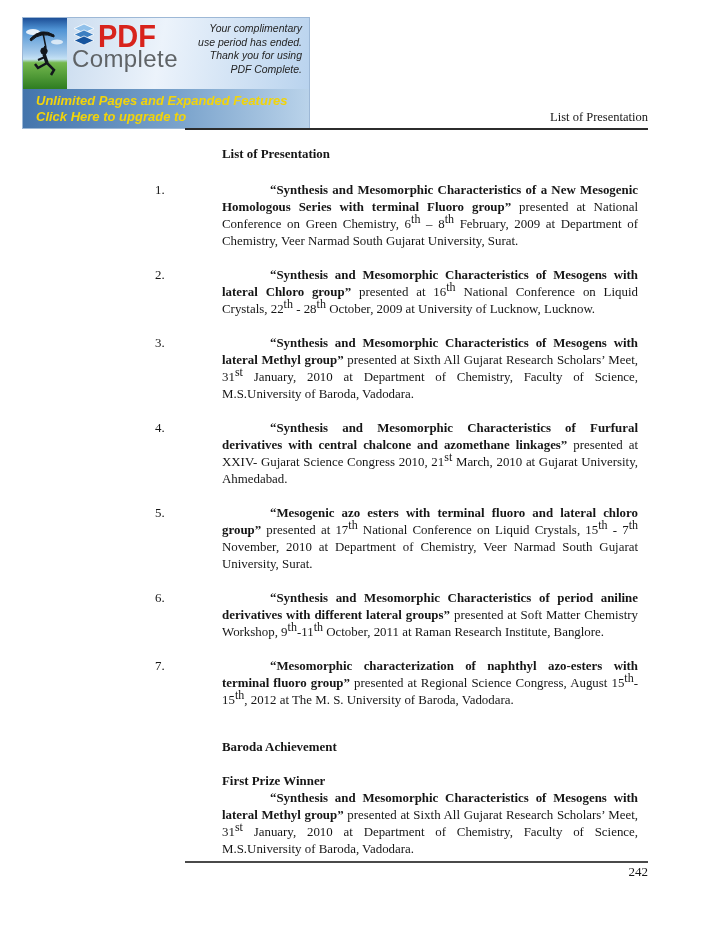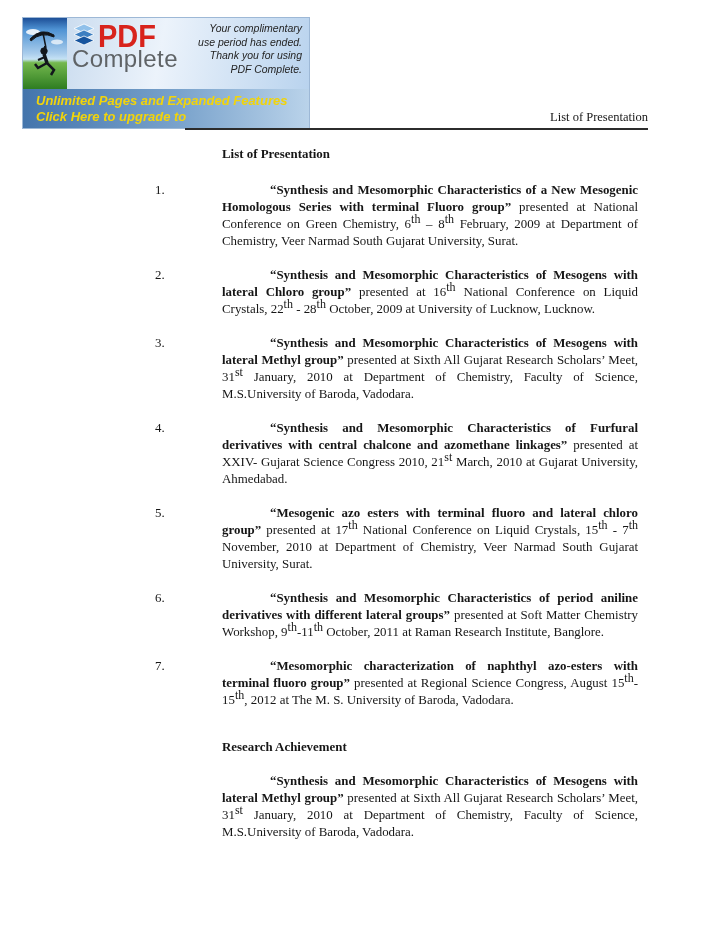--- a/index.html
+++ b/index.html
@@ -127,19 +127,23 @@
           <span class="num">6.</span>
           <div><span class="b">“Synthesis and Mesomorphic Characteristics of period aniline derivatives with different lateral groups”</span><span> presented at Soft Matter Chemistry Workshop, 9</span><sup>th</sup><span>-11</span><sup>th</sup><span> October, 2011 at Raman Research Institute, Banglore.</span></div>
         </div>
         <div class="item">
           <span class="num">7.</span>
           <div><span class="b">“Mesomorphic characterization of naphthyl azo-esters with terminal fluoro group”</span><span> presented at Regional Science Congress, August 15</span><sup>th</sup><span>-15</span><sup>th</sup><span>, 2012 at The M. S. University of Baroda, Vadodara.</span></div>
         </div>
       </div>
 
     <div class="special">
-      <p class="special-heading">Research Achievement</p>
+      <p class="special-heading">Baroda Achievement</p>
+      <p class="special-subheading">First Prize Winner</p>
       <p class="special-paragraph"><span class="b">“Synthesis and Mesomorphic Characteristics of Mesogens with lateral Methyl group”</span><span> presented at Sixth All Gujarat Research Scholars’ Meet, 31</span><sup>st</sup><span> January, 2010 at Department of Chemistry, Faculty of Science, M.S.University of Baroda, Vadodara.</span></p>
     </div>
   </div>
 
+  <div class="footer">
+    <span>242</span>
+  </div>
 
 </div>
 
 </body></html>

